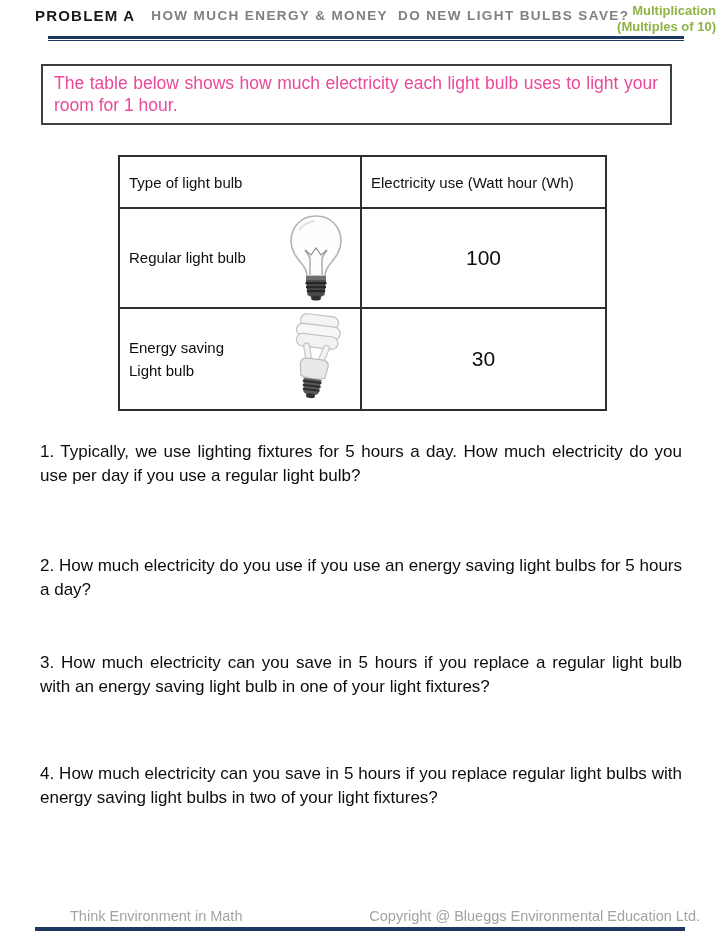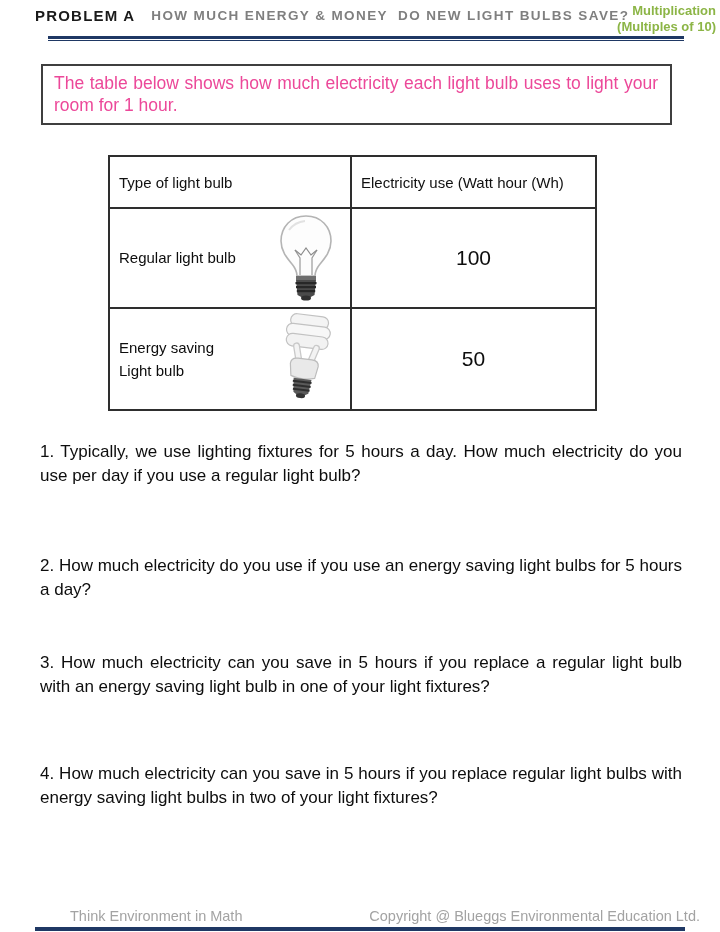--- a/index.html
+++ b/index.html
@@ -19,21 +19,21 @@
                color:#8cb546; font-size:13px; line-height:1.25; font-weight:bold; }
   .header-rule { position:absolute; top:36px; left:48px; width:636px; height:1px;
                  border-top:3px solid #1f3864; border-bottom:1px solid #1f3864; }
 
   
   .intro-box { position:absolute; top:64px; left:41px; width:631px; box-sizing:border-box;
                border:2px solid #3f3f3f; padding:6px 12px 7px 11px;
                font-size:17.5px; line-height:22px; text-align:justify; color:#ec4899; }
 
   
-  .bulb-table { position:absolute; top:155px; left:108px; border-collapse:collapse; table-layout:fixed;padding-left:24px; }
+  .bulb-table { position:absolute; top:155px; left:118px; border-collapse:collapse; table-layout:fixed;padding-left:24px; }
   .bulb-table td { border:2px solid #2e2e2e; vertical-align:middle; padding:0; }
   .col-type { width:242px; }
   .col-use  { width:245px; }
   .th-cell { height:50px; font-size:15px; padding-left:9px !important; white-space:nowrap; overflow:hidden; }
   .row-bulb-1 td { height:98px; }
   .row-bulb-2 td { height:99px; }
   .type-cell { display:flex; align-items:center; justify-content:space-between;
                padding:4px 13px 4px 9px; height:100%; box-sizing:border-box; }
   .type-label { font-size:15px; line-height:1.55; color:#0d0d0d; }
   .value-cell { text-align:center; font-size:21px; color:#0d0d0d; }
@@ -122,21 +122,21 @@
               <path d="M18 52 Q18 46 25 46 L39 46 Q46 46 46 52 L44 64 Q32 68 20 64 Z" fill="#e9e9e9" stroke="#bcbcbc" stroke-width="1.2"></path>
               <path d="M23 66 L41 66 L39.5 80 Q32 86 24.5 80 Z" fill="#5a5a5a"></path>
               <rect x="22.6" y="68" width="18.8" height="2" fill="#2e2e2e"></rect>
               <rect x="23" y="72" width="18" height="2" fill="#2e2e2e"></rect>
               <rect x="23.6" y="76" width="16.8" height="2" fill="#2e2e2e"></rect>
               <ellipse cx="32" cy="83" rx="4.6" ry="2.4" fill="#333333"></ellipse>
             </g>
           </svg>
         </div>
       </td>
-      <td class="value-cell">50</td>
+      <td class="value-cell">30</td>
     </tr>
   </tbody>
     </table>
 
   <p class="question q1">1. Typically, we use lighting fixtures for 5 hours a day.  How much electricity do you use per day if you use a regular light bulb?</p>
   <p class="question q2">2. How much electricity do you use if you use an energy saving light bulbs for 5 hours a day?</p>
   <p class="question q3">3. How much electricity can you save in 5 hours if you replace a regular light bulb with an energy saving light bulb in one of your light fixtures?</p>
   <p class="question q4">4. How much electricity can you save in 5 hours if you replace regular light bulbs with energy saving light bulbs in two of your light fixtures?</p>
 
   <div class="footer">

